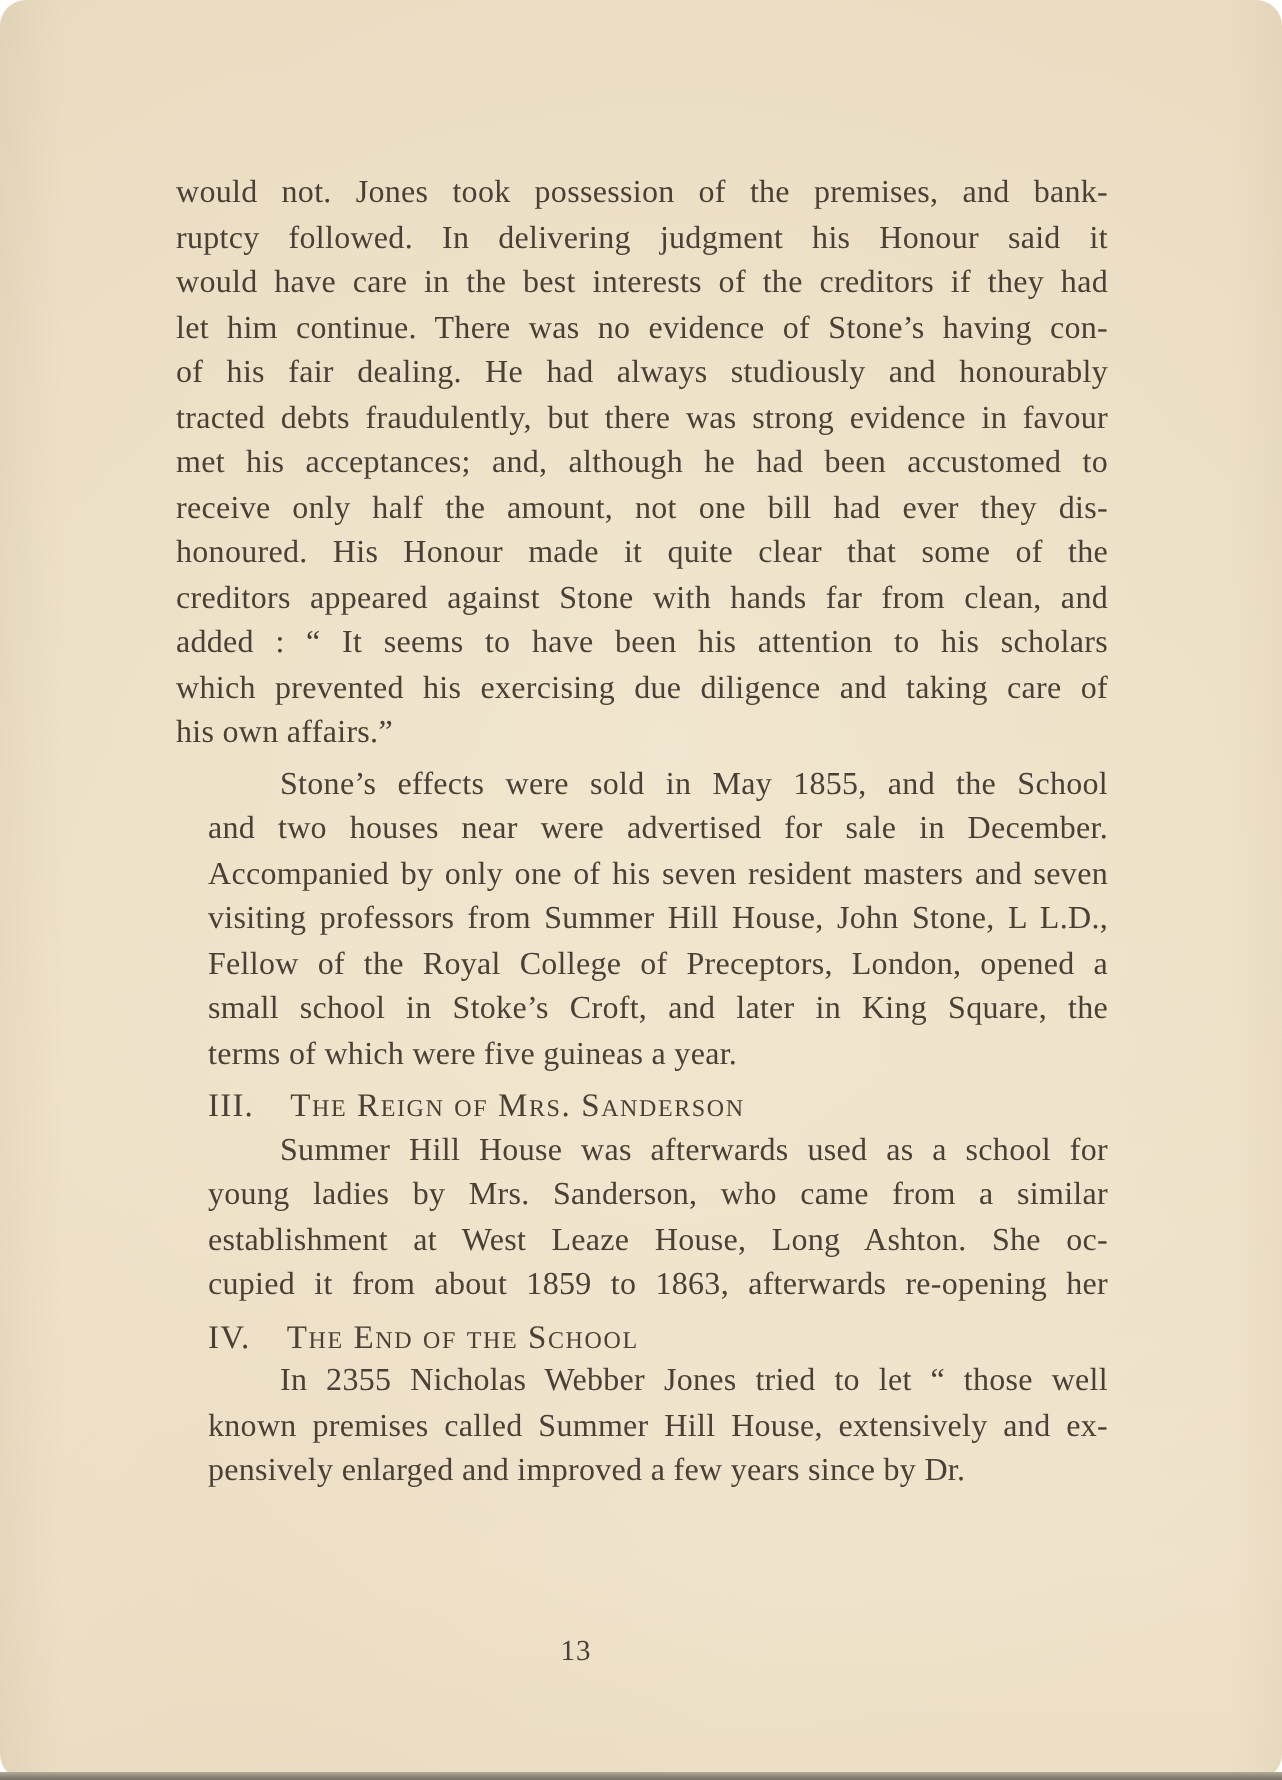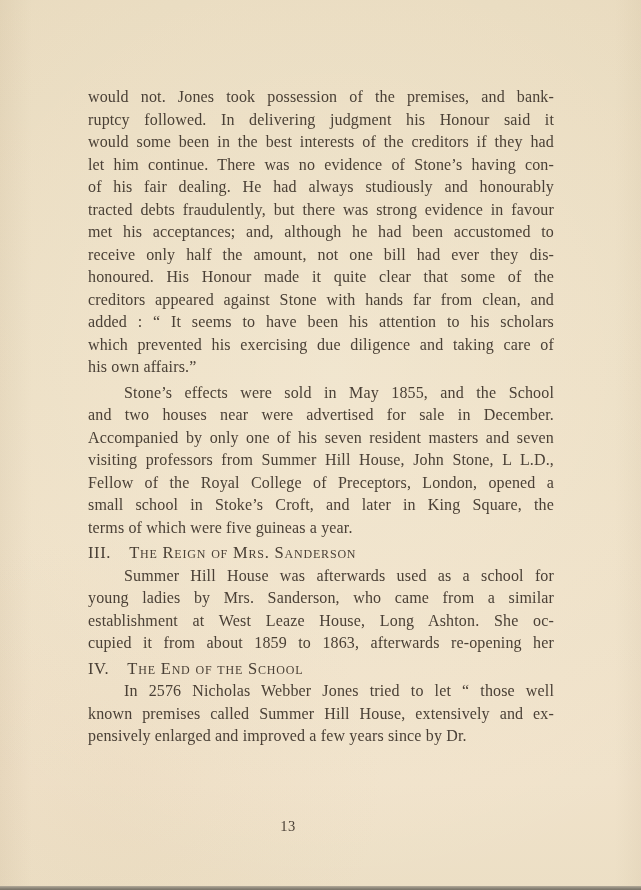--- a/index.html
+++ b/index.html
@@ -16,31 +16,32 @@
     position: relative;
     width: 641px;
     height: 890px;
     background-color: var(--paper, #ecdec3);
     background-image:
       radial-gradient(130% 95% at 52% 42%, rgba(255, 250, 238, 0.28), rgba(255,250,238,0) 62%),
       radial-gradient(60% 40% at 18% 88%, rgba(210, 180, 140, 0.10), rgba(210,180,140,0) 70%),
       linear-gradient(90deg, rgba(160, 135, 100, 0.10) 0%, rgba(160,135,100,0) 5%, rgba(160,135,100,0) 96%, rgba(160,135,100,0.08) 100%),
       linear-gradient(180deg, #e9dbbf 0%, #ecdec3 45%, #f0e2ca 88%, #ecdfc5 100%);
     color: var(--ink, #4a4036);
+    border-radius: 13px;
   }
   .text-block {
     position: absolute;
     left: 88px;
     top: 86px;
     width: 466px;
     font-size: 16px;
     line-height: 22.5px;
     letter-spacing: 0.15px;
   }
-  .block + .block { margin-top: 3px; }
+  .block + .block { margin-top: 3px; margin-left: 16px; }
   .para .tline {
     text-align: justify;
     text-align-last: justify;
     text-justify: inter-word;
   }
   .para .tline.tlast {
     text-align-last: left;
   }
   .para.indent .tline:first-child {
     padding-left: 36px;
@@ -78,21 +79,21 @@
   }
 </style>
 </head>
 <body>
 
 <div class="page">
   <div class="text-block">
       <div class="para block">
         <div class="tline">would not.  Jones took possession of the premises, and bank-</div>
         <div class="tline">ruptcy followed.  In delivering judgment his Honour said it</div>
-        <div class="tline">would some been in the best interests of the creditors if they had</div>
+        <div class="tline">would have care in the best interests of the creditors if they had</div>
         <div class="tline">let him continue.  There was no evidence of Stone’s having con-</div>
         <div class="tline">of his fair dealing.  He had always studiously and honourably</div>
         <div class="tline">tracted debts fraudulently, but there was strong evidence in favour</div>
         <div class="tline">met his acceptances; and, although he had been accustomed to</div>
         <div class="tline">receive only half the amount, not one bill had ever they dis-</div>
         <div class="tline">honoured.  His Honour made it quite clear that some of the</div>
         <div class="tline">creditors appeared against Stone with hands far from clean, and</div>
         <div class="tline">added : “ It seems to have been his attention to his scholars</div>
         <div class="tline">which prevented his exercising due diligence and taking care of</div>
         <div class="tline tlast">his own affairs.”</div>
@@ -108,20 +109,20 @@
       </div>
       <div class="heading block"><span class="numeral">III.</span><span class="title">The Reign of Mrs. Sanderson</span></div>
       <div class="para block indent">
         <div class="tline">Summer Hill House was afterwards used as a school for</div>
         <div class="tline">young ladies by Mrs. Sanderson, who came from a similar</div>
         <div class="tline">establishment at West Leaze House, Long Ashton.  She oc-</div>
         <div class="tline">cupied it from about 1859 to 1863, afterwards re-opening her</div>
       </div>
       <div class="heading block"><span class="numeral">IV.</span><span class="title">The End of the School</span></div>
       <div class="para block indent">
-        <div class="tline">In 2576 Nicholas Webber Jones tried to let “ those well</div>
+        <div class="tline">In 2355 Nicholas Webber Jones tried to let “ those well</div>
         <div class="tline">known premises called Summer Hill House, extensively and ex-</div>
         <div class="tline tlast">pensively enlarged and improved a few years since by Dr.</div>
       </div>
     </div>
   <div class="folio">13</div>
   <div class="scan-edge"></div>
 </div>
 
 </body></html>

